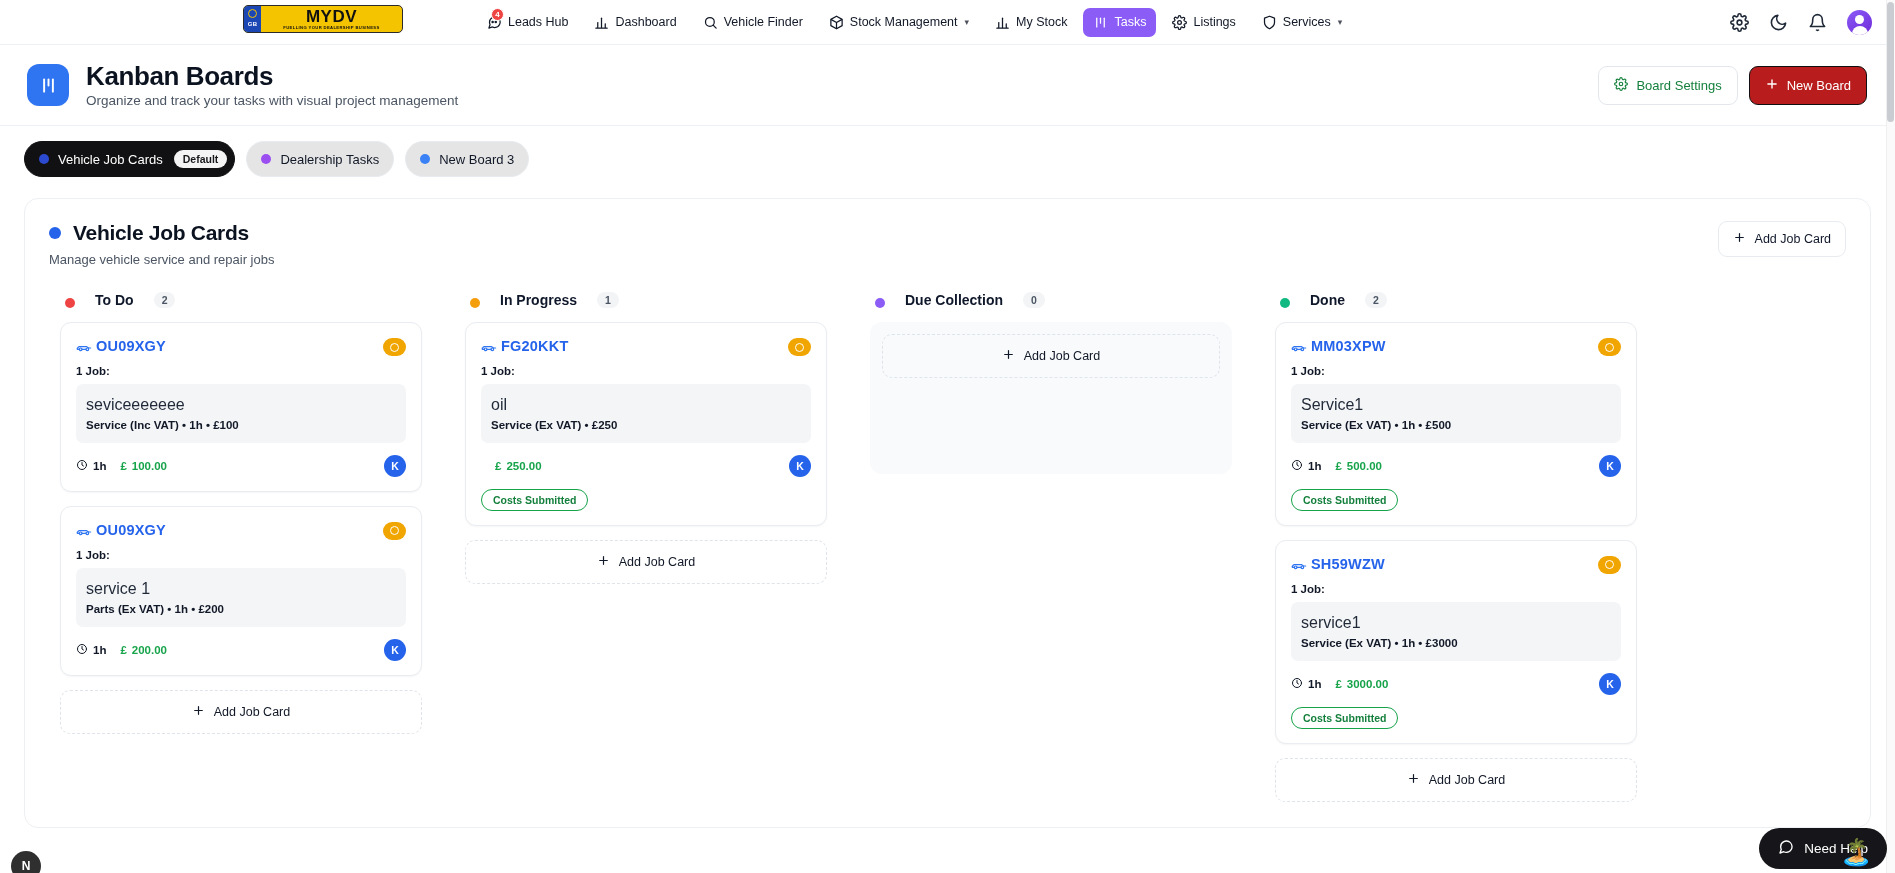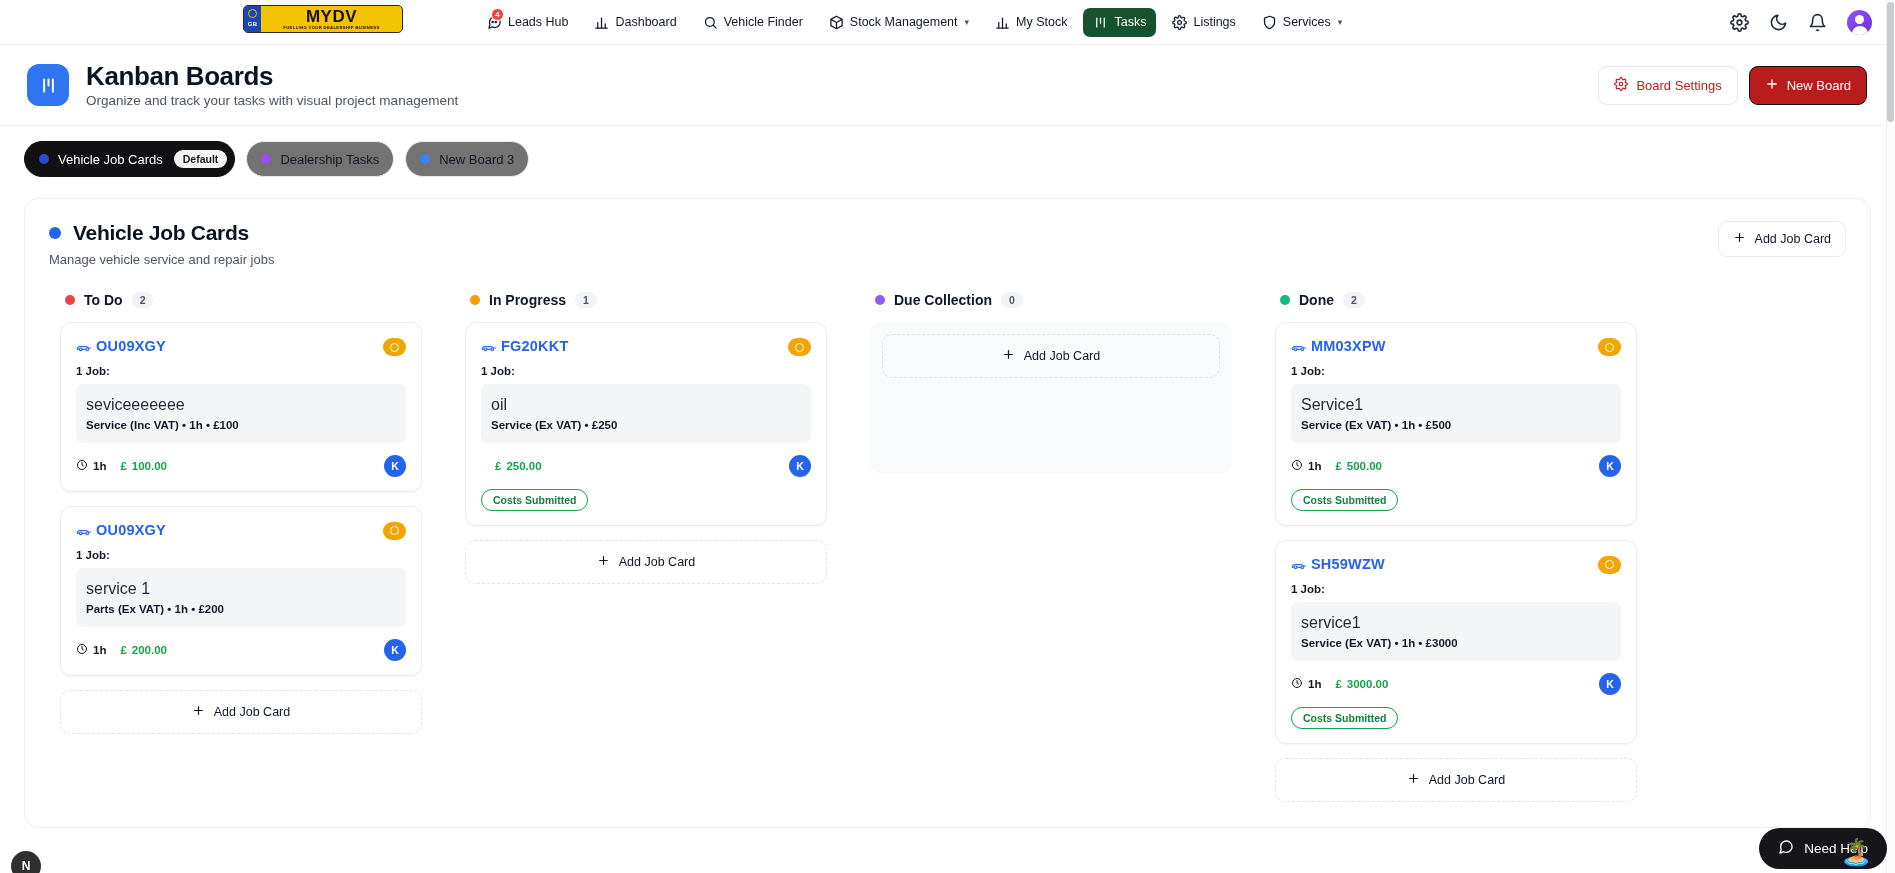--- a/index.html
+++ b/index.html
@@ -45,21 +45,21 @@
   .plate-main { font-size: 17px; font-weight: 900; color: #111; letter-spacing: .5px; font-family: "Liberation Sans", sans-serif;}
   .plate-sub { font-size: 4.2px; font-weight: bold; color: #111; letter-spacing: .35px; margin-top: 1.5px;}
 
   .nav-items { display: flex; align-items: center; gap: 6px; margin-left: 477px; }
   .nav-item {
     display: flex; align-items: center; gap: 6px;
     padding: 7px 10px; border-radius: 7px;
     font-size: 12.5px; color: #111827; cursor: pointer;
     white-space: nowrap; position: relative;
   }
-  .nav-item.active { background: #14532d; color: #fff; font-weight: 500; }
+  .nav-item.active { background: #8b5cf6; color: #fff; font-weight: 500; }
   .nav-icon { width: 15px; height: 15px; display: inline-flex; align-items: center; justify-content: center; flex: 0 0 auto;}
   .nav-icon svg { width: 15px; height: 15px; }
   .nav-badge {
     position: absolute; top: 0px; left: 14px;
     background: #ef4444; color: #fff;
     font-size: 8px; font-weight: bold;
     min-width: 13px; height: 13px; border-radius: 50%;
     display: flex; align-items: center; justify-content: center;
     border: 1.5px solid #fff;
   }
@@ -90,30 +90,30 @@
   }
   .ph-icon svg { width: 21px; height: 21px; }
   .ph-title { font-size: 26px; font-weight: bold; letter-spacing: -.4px; color: #0b1220; line-height: 1.15;}
   .ph-sub { font-size: 13.5px; color: #4b5563; margin-top: 2px;}
   .ph-actions { margin-left: auto; display: flex; align-items: center; gap: 11px;}
   .btn {
     display: inline-flex; align-items: center; gap: 8px;
     font-size: 13px; border-radius: 9px; cursor: pointer;
     padding: 10px 15px; white-space: nowrap;
   }
-  .btn-outline { background: #fff; border: 1px solid #e3e7ec; color: #b91c1c; }
+  .btn-outline { background: #fff; border: 1px solid #e3e7ec; color: #15803d; }
   .btn-dark { background: #b91c1c; color: #fff; border: 1px solid #0f0f12; font-weight: 500;}
   .btn svg { width: 14px; height: 14px; }
 
   
   .tabs-bar { padding: 15px 24px 13px 24px; display: flex; gap: 11px; background:#fff; }
   .tab {
     display: inline-flex; align-items: center; gap: 9px;
     padding: 8px 14px; border-radius: 20px; cursor: pointer;
-    font-size: 13px; background: #737373; border: 1px solid #e8ebef; color:#111827;
+    font-size: 13px; background: #e5e5e5; border: 1px solid #e8ebef; color:#111827;
   }
   .tab.active { background: #111113; color: #fff; border-color: #111113; font-weight: 500; padding-right: 7px;}
   .dot { width: 10px; height: 10px; border-radius: 50%; flex: 0 0 auto;}
   .tab-default-badge {
     background: #f4f4f5; color: #18181b; font-size: 10.5px; font-weight: bold;
     border-radius: 12px; padding: 3px 9px; margin-left: 2px;
   }
 
   
   .board-panel {
@@ -132,21 +132,21 @@
   .board-sub { font-size: 13px; color: #4b5563; margin-top: 7px; margin-left: 0;}
   .board-head-right { margin-left: auto; }
   .btn-addcard-top {
     background: #fff; border: 1px solid #e8ebef; border-radius: 9px;
     font-size: 12.5px; padding: 9px 14px; display: inline-flex; gap: 9px; align-items: center; cursor: pointer;
   }
 
   
   .columns { display: flex; gap: 43px; margin-top: 25px; padding-left: 11px;}
   .column { width: 362px; flex: 0 0 auto; }
-  .col-head { display: flex; align-items: center; gap: 9px; padding-left: 5px; margin-bottom: 14px;}
+  .col-head { display: flex; align-items: flex-end; gap: 20px; padding-left: 5px; margin-bottom: 14px;}
   .col-name { font-size: 14px; font-weight: bold; color: #0f172a;}
   .col-count {
     background: #f2f4f6; color: #4b5563; font-size: 10.5px; font-weight: 600;
     border-radius: 10px; padding: 2px 8px; min-width: 20px; text-align: center;
   }
   .col-body { }
   .col-body.empty {
     background: #f8fafc; border-radius: 12px; padding: 12px; height: 152px;
   }
 

